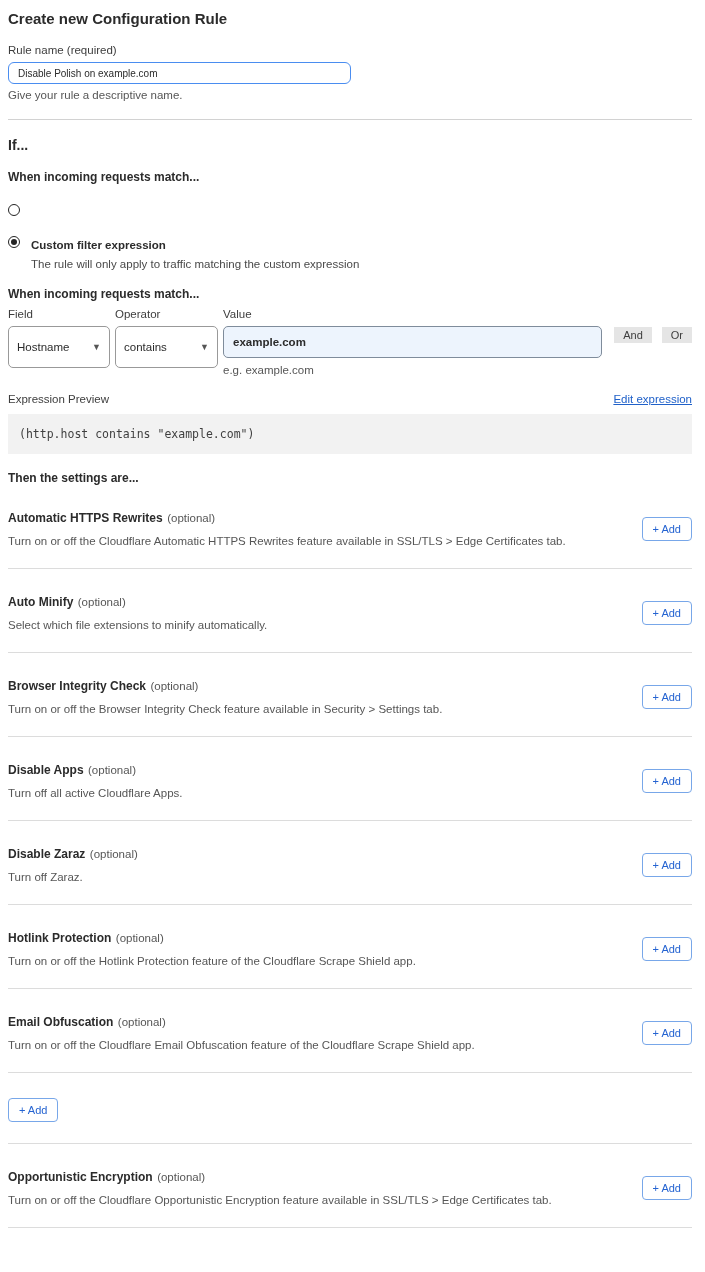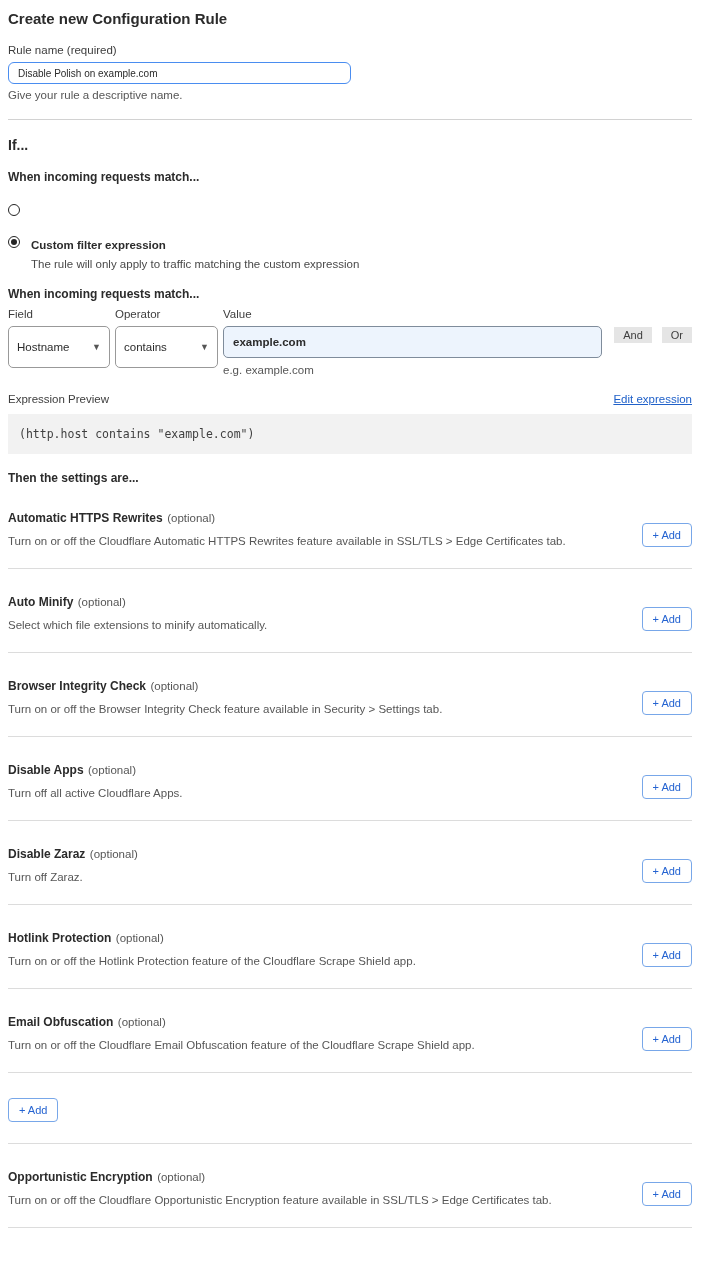--- a/index.html
+++ b/index.html
@@ -71,21 +71,21 @@
     font-size: 11.5px; color: #2061c9; text-decoration: underline; cursor: pointer;
   }
   .expr-code {
     margin-top: 9px; background: #f2f2f2; padding: 13px 11px;
     font-family: "DejaVu Sans Mono", monospace; font-size: 11.5px; color: #3f3f3f;
   }
 
   .then-heading { font-size: 12px; font-weight: 700; margin-top: 17px; color: #2b2b2b; }
 
   .setting-row {
-    display: flex; justify-content: space-between; align-items: flex-end;
+    display: flex; justify-content: space-between; align-items: center;
     padding: 23px 0 21px; border-bottom: 1px solid #dcdcdc;
   }
   .setting-title { font-size: 12px; font-weight: 700; color: #2b2b2b; }
   .optional { font-weight: 400; color: #565656; font-size: 11.5px; }
   .setting-desc { font-size: 11.5px; color: #565656; margin-top: 9px; }
   .add-btn {
     height: 24px; padding: 0 10px; background: #ffffff;
     border: 1px solid #78a7e9; border-radius: 4px;
     color: #2463d1; font-size: 11px; cursor: pointer; white-space: nowrap;
     font-family: "Liberation Sans", sans-serif; margin-top: 2px;

